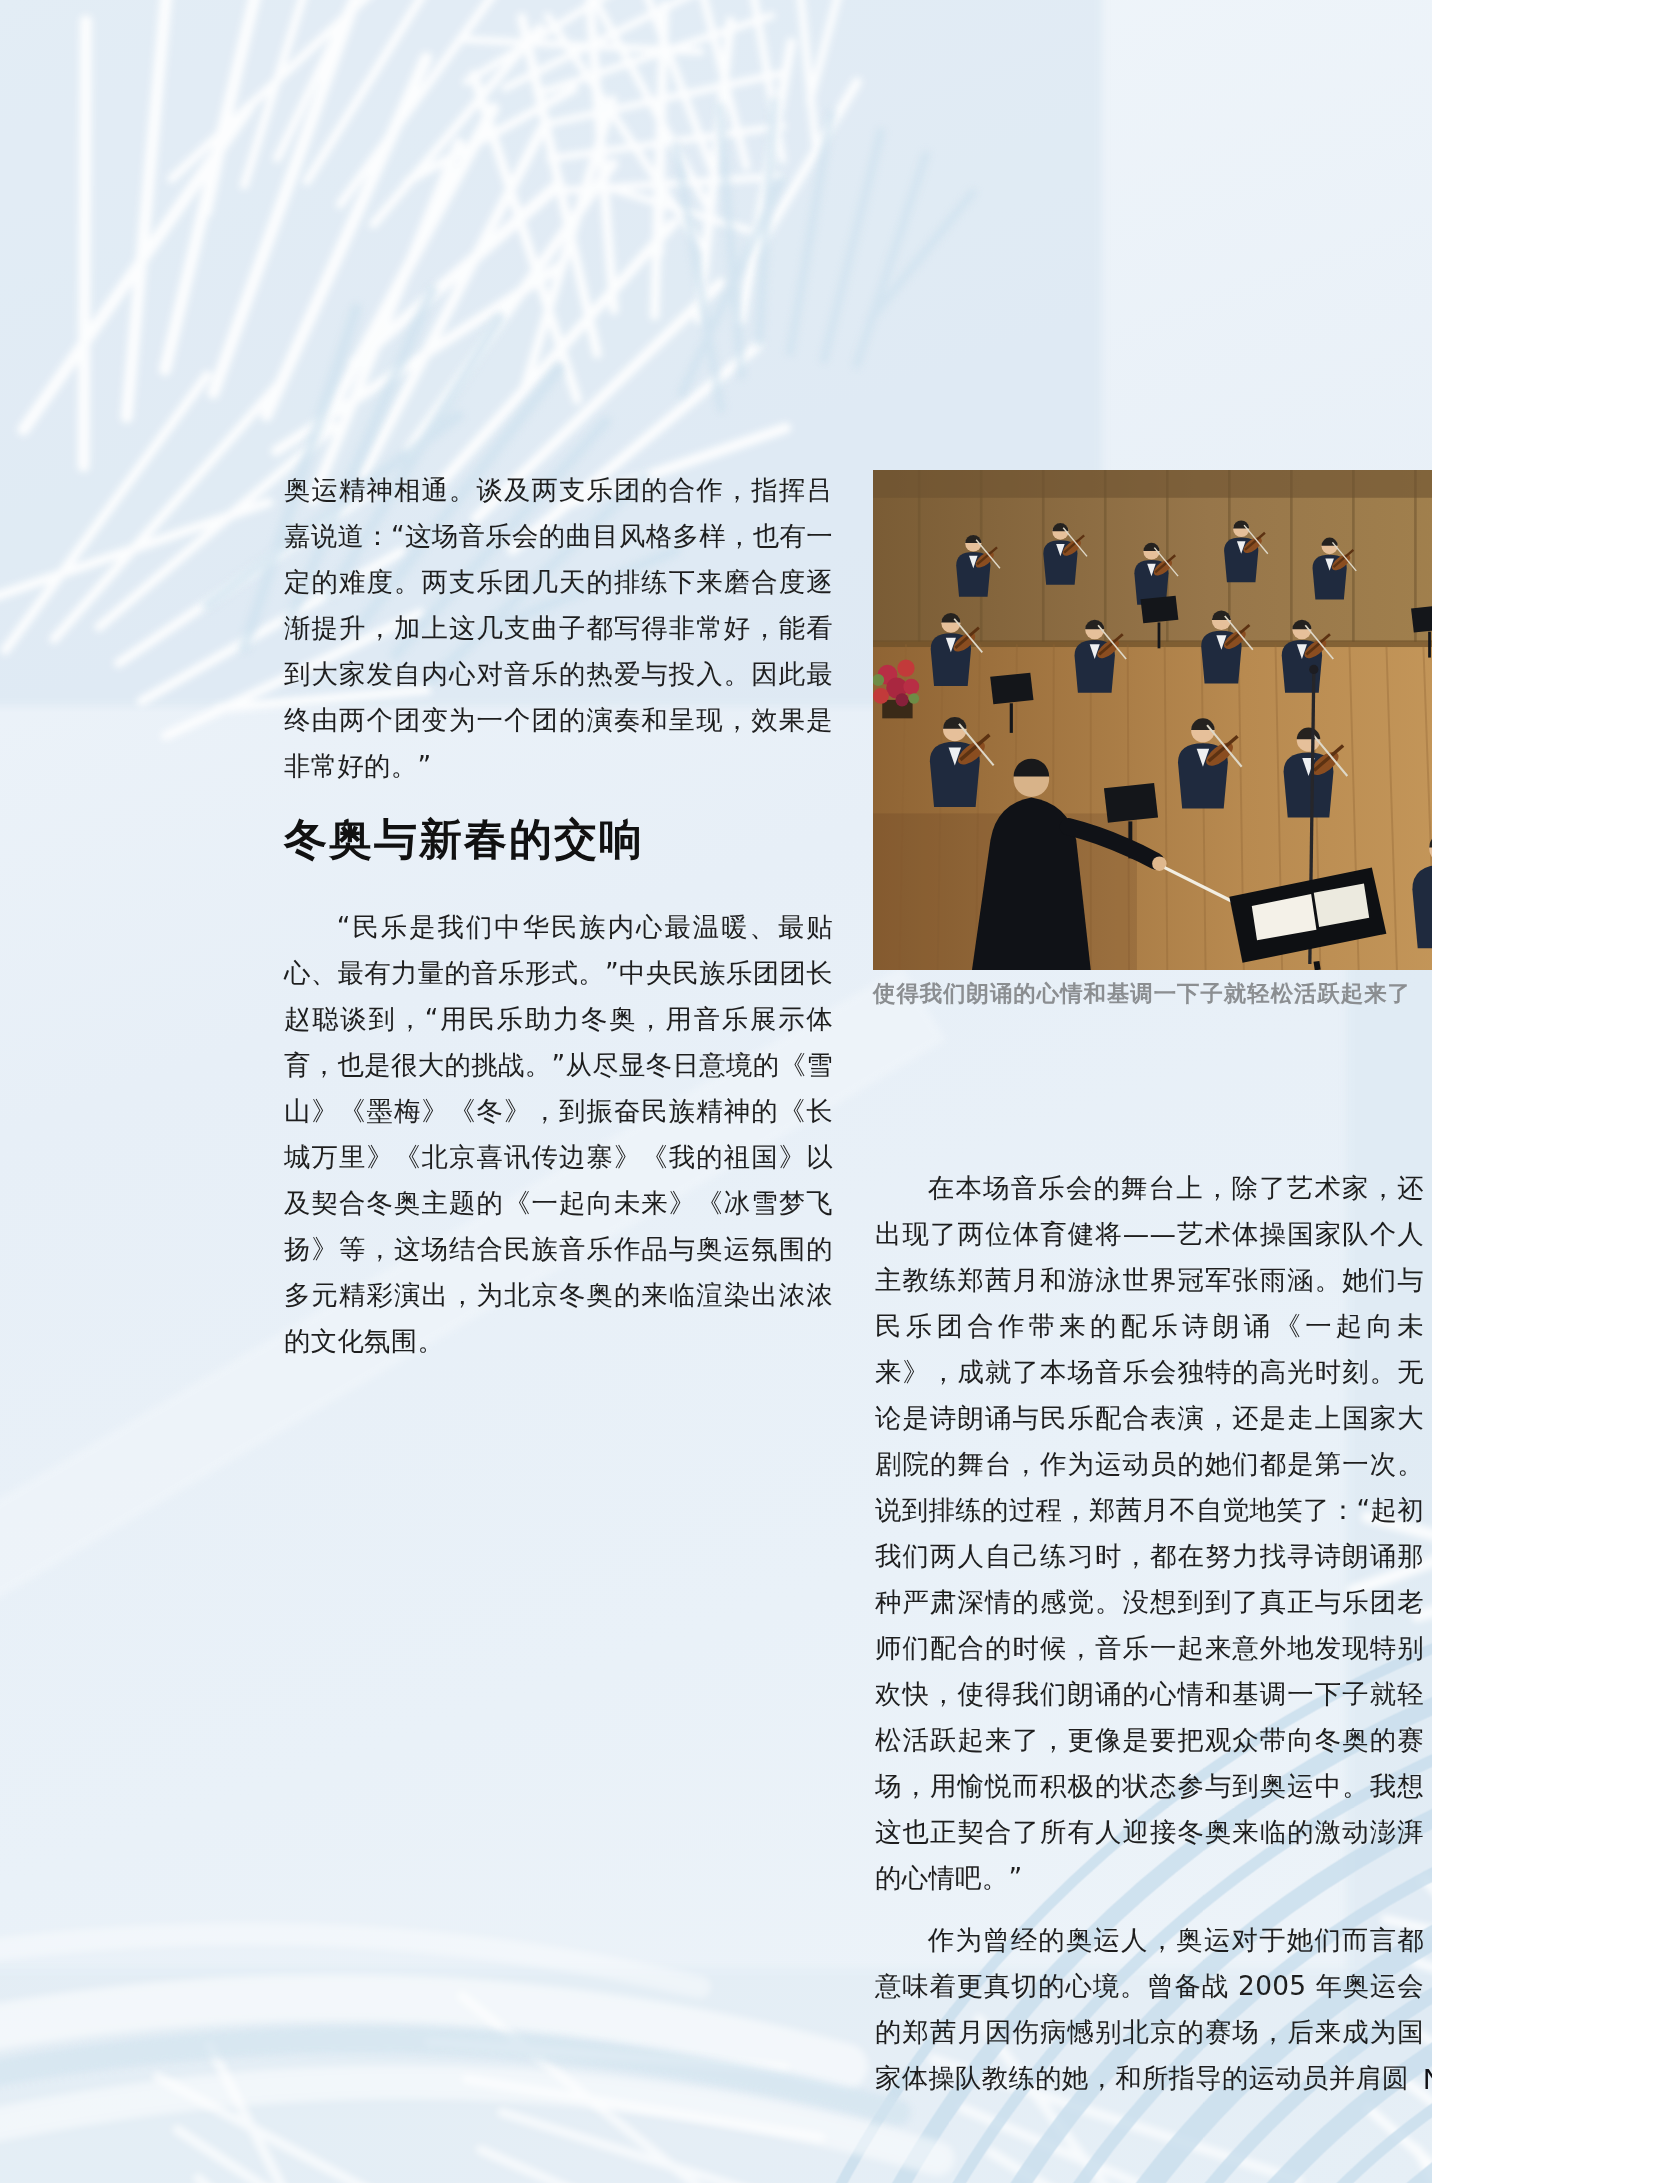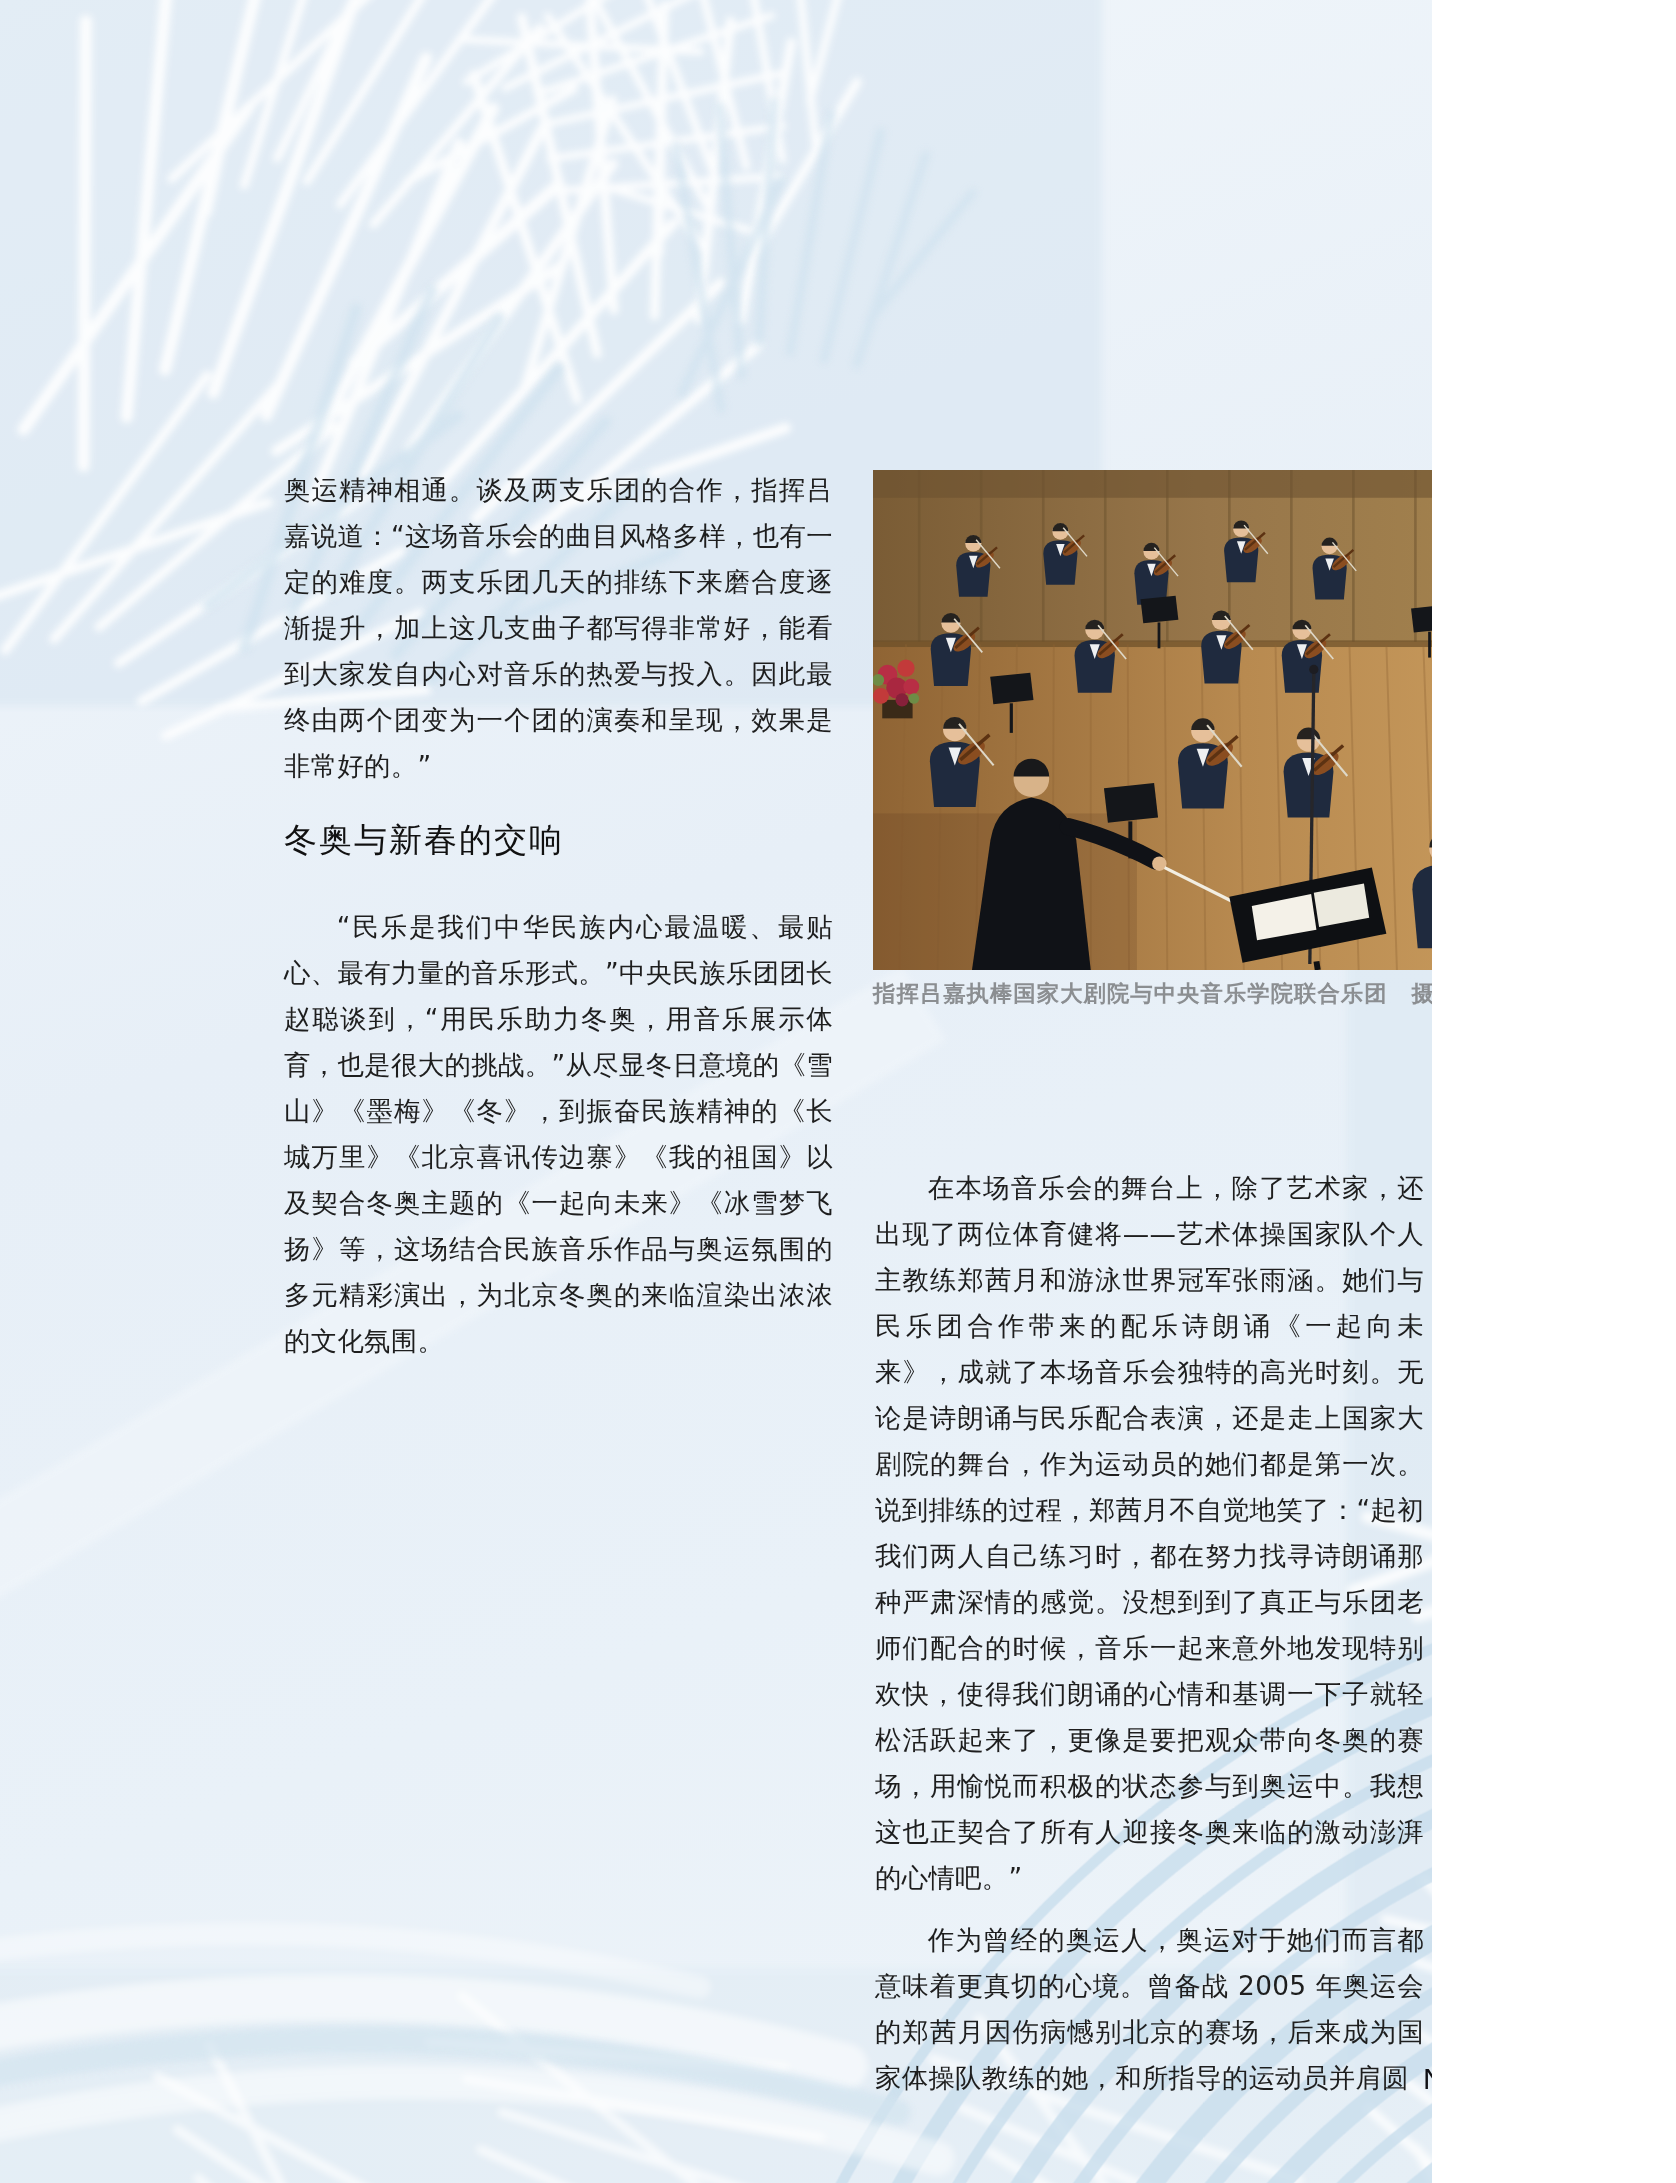--- a/index.html
+++ b/index.html
@@ -12,21 +12,21 @@
   .decor{position:absolute;left:0;top:0;width:1676px;height:2183px;z-index:0;}
   .col{
     position:absolute;z-index:2;font-size:26.4px;line-height:46px;
     text-align:justify;letter-spacing:0.3px;color:#1e1e1e;
   }
   .col p{margin:0 0 16px 0;text-indent:2em;}
   .col p.flush{text-indent:0;}
   .left-col{left:284px;top:467px;width:549px;}
   .right-col{left:875px;top:1165px;width:549px;}
   .section-heading{
-    margin:32px 0 46px 0;font-size:33px;line-height:37px;font-weight:400;
+    margin:32px 0 46px 0;font-size:43px;line-height:37px;font-weight:700;
     color:#111111;letter-spacing:2px;text-indent:0;
   }
   figure.photo{
     position:absolute;left:873px;top:470px;width:743px;height:500px;margin:0;z-index:2;
     overflow:hidden;
   }
   figure.photo svg{display:block;width:100%;height:100%;}
   .caption{
     position:absolute;left:873px;top:977px;width:766px;z-index:2;
     font-size:22.4px;line-height:33px;font-weight:700;color:#8b8e91;letter-spacing:1px;
@@ -276,21 +276,21 @@
       <g>
         <polygon points="540,646 756,602 778,702 560,746" fill="#0e1013"></polygon>
         <polygon points="574,660 664,642 672,696 582,712" fill="#f4f1e8"></polygon>
         <polygon points="668,640 744,626 752,678 676,692" fill="#eceadf"></polygon>
         <line x1="672" y1="744" x2="674" y2="757" stroke="#0e1013" stroke-width="9"></line>
       </g>
     </svg>
   </figure>
 
   <div class="caption">
-    <span>指挥吕嘉执棒国家大剧院与中央音乐学院联合乐团</span><span class="credit">摄 / 牛小北</span>
+    <span>使得我们朗诵的心情和基调一下子就轻松活跃起来了</span><span class="credit">摄 / 牛小北</span>
   </div>
 
   <div class="col right-col">
     <p>在本场音乐会的舞台上，除了艺术家，还出现了两位体育健将——艺术体操国家队个人主教练郑茜月和游泳世界冠军张雨涵。她们与民乐团合作带来的配乐诗朗诵《一起向未来》，成就了本场音乐会独特的高光时刻。无论是诗朗诵与民乐配合表演，还是走上国家大剧院的舞台，作为运动员的她们都是第一次。说到排练的过程，郑茜月不自觉地笑了：“起初我们两人自己练习时，都在努力找寻诗朗诵那种严肃深情的感觉。没想到到了真正与乐团老师们配合的时候，音乐一起来意外地发现特别欢快，使得我们朗诵的心情和基调一下子就轻松活跃起来了，更像是要把观众带向冬奥的赛场，用愉悦而积极的状态参与到奥运中。我想这也正契合了所有人迎接冬奥来临的激动澎湃的心情吧。”</p>
     <p>作为曾经的奥运人，奥运对于她们而言都意味着更真切的心境。曾备战 2005 年奥运会的郑茜月因伤病憾别北京的赛场，后来成为国家体操队教练的她，和所指导的运动员并肩圆</p>
   </div>
 
   <div class="footer">
     <span>NCPA</span><span class="num">59</span>
   </div>

